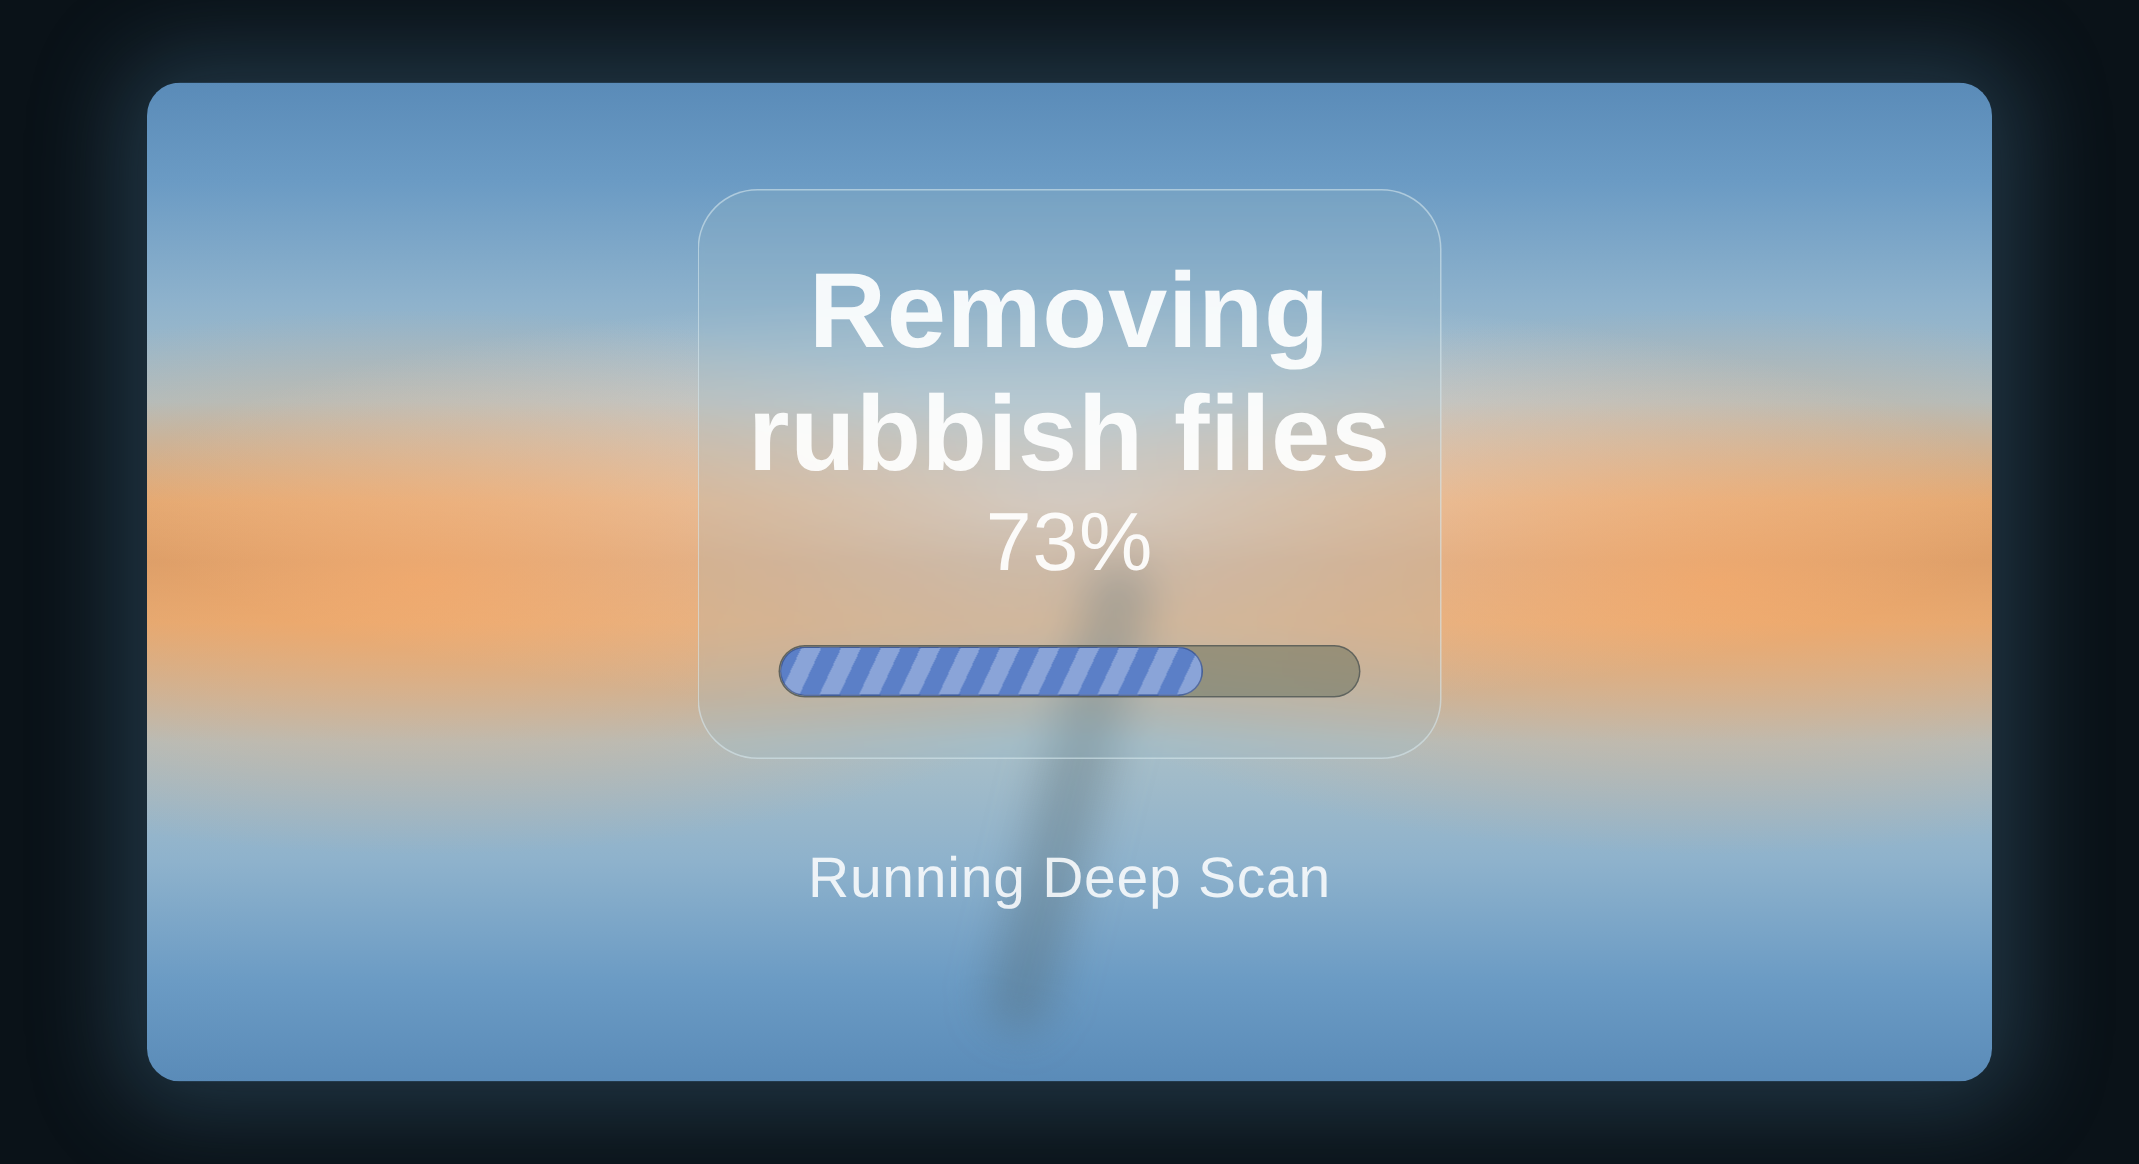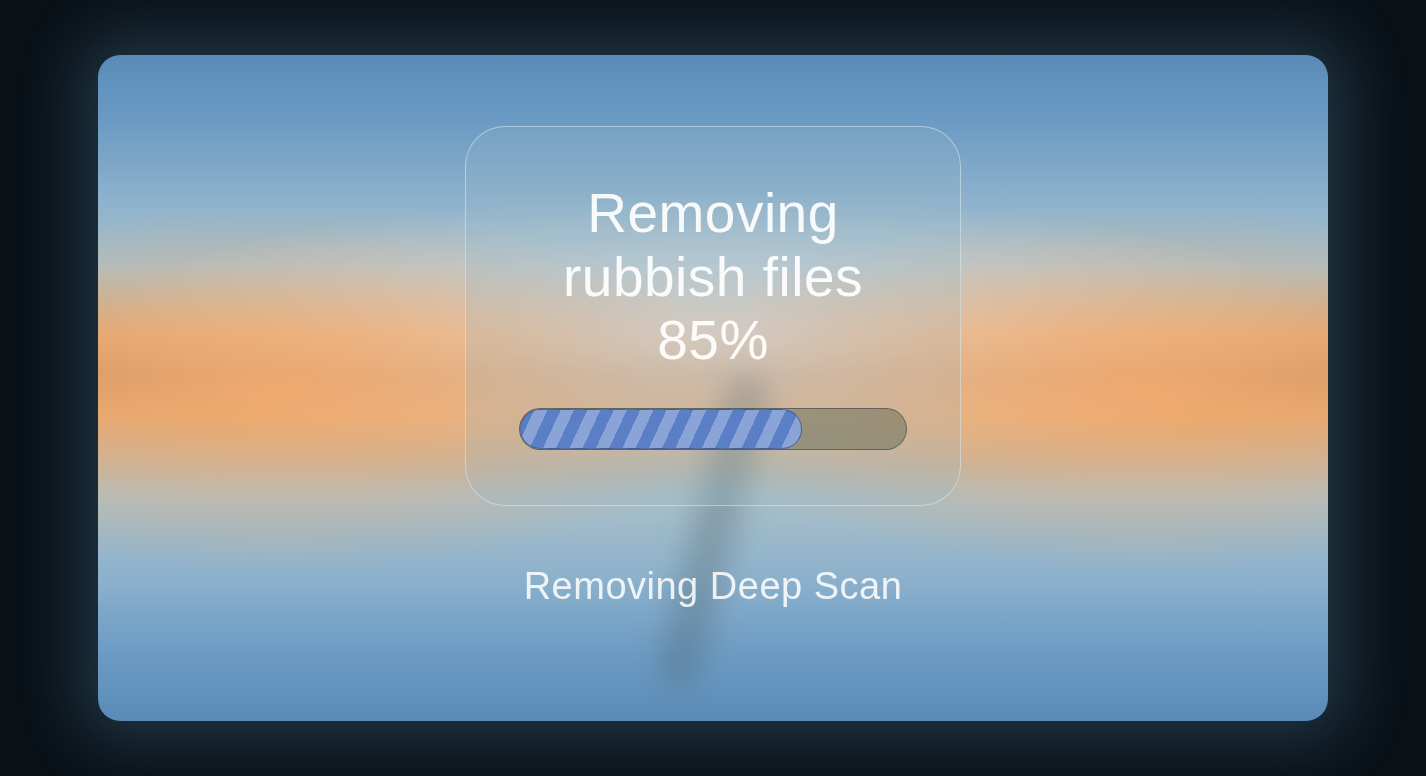--- a/index.html
+++ b/index.html
@@ -75,22 +75,22 @@
     flex-direction: column;
     align-items: center;
     justify-content: center;
     padding: 40px 28px 40px 28px;
     position: relative;
     z-index: 2;
     margin-top: -40px;
   }
   
   .dialog-title {
-    font-size: 55px;
-    font-weight: 400;
+    font-size: 71px;
+    font-weight: 700;
     color: rgba(255,255,255,0.92);
     text-align: center;
     line-height: 1.15;
     letter-spacing: 0.5px;
   }
   
   .dialog-percent {
     font-size: 55px;
     font-weight: 300;
     color: rgba(255,255,255,0.92);
@@ -138,23 +138,23 @@
     position: relative;
   }
 </style>
 </head>
 <body>
 
 <div class="screen">
 
   <div class="dialog">
     <div class="dialog-title">Removing rubbish files</div>
-    <div class="dialog-percent">85%</div>
+    <div class="dialog-percent">73%</div>
     <div class="progress-track">
       <div class="progress-fill" style="width:73%"></div>
     </div>
   </div>
 
   <div class="status-text">
-    <div>Removing Deep Scan</div>
+    <div>Running Deep Scan</div>
   </div>
 
 </div>
 
 </body></html>

